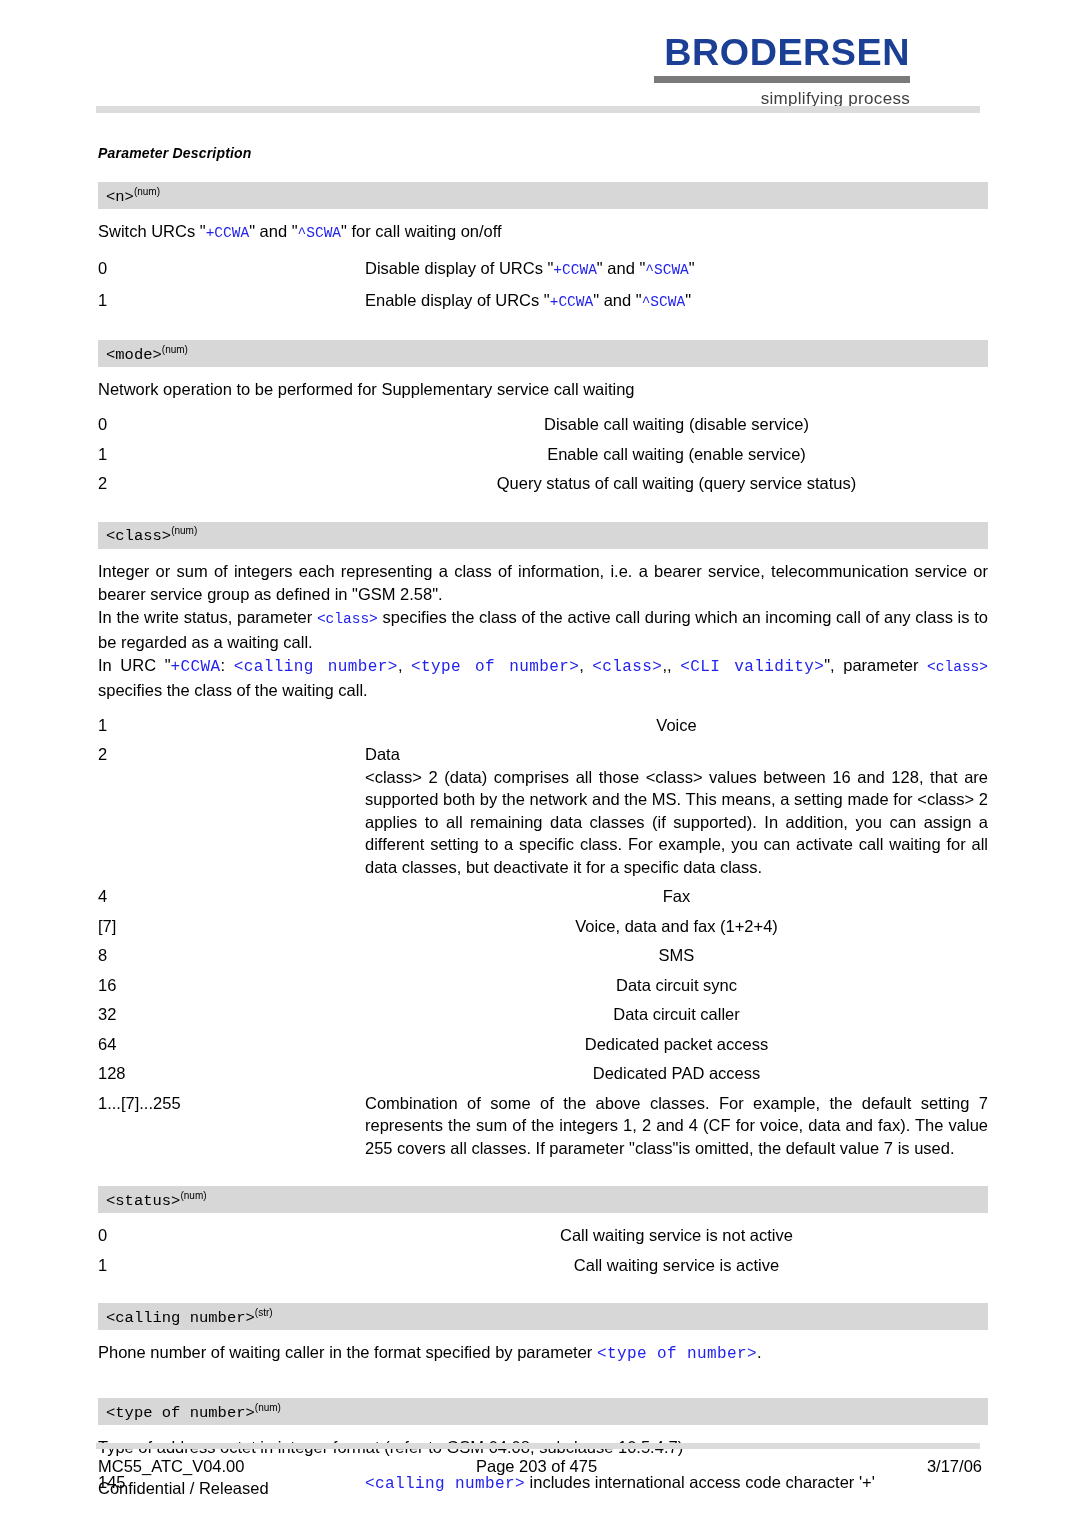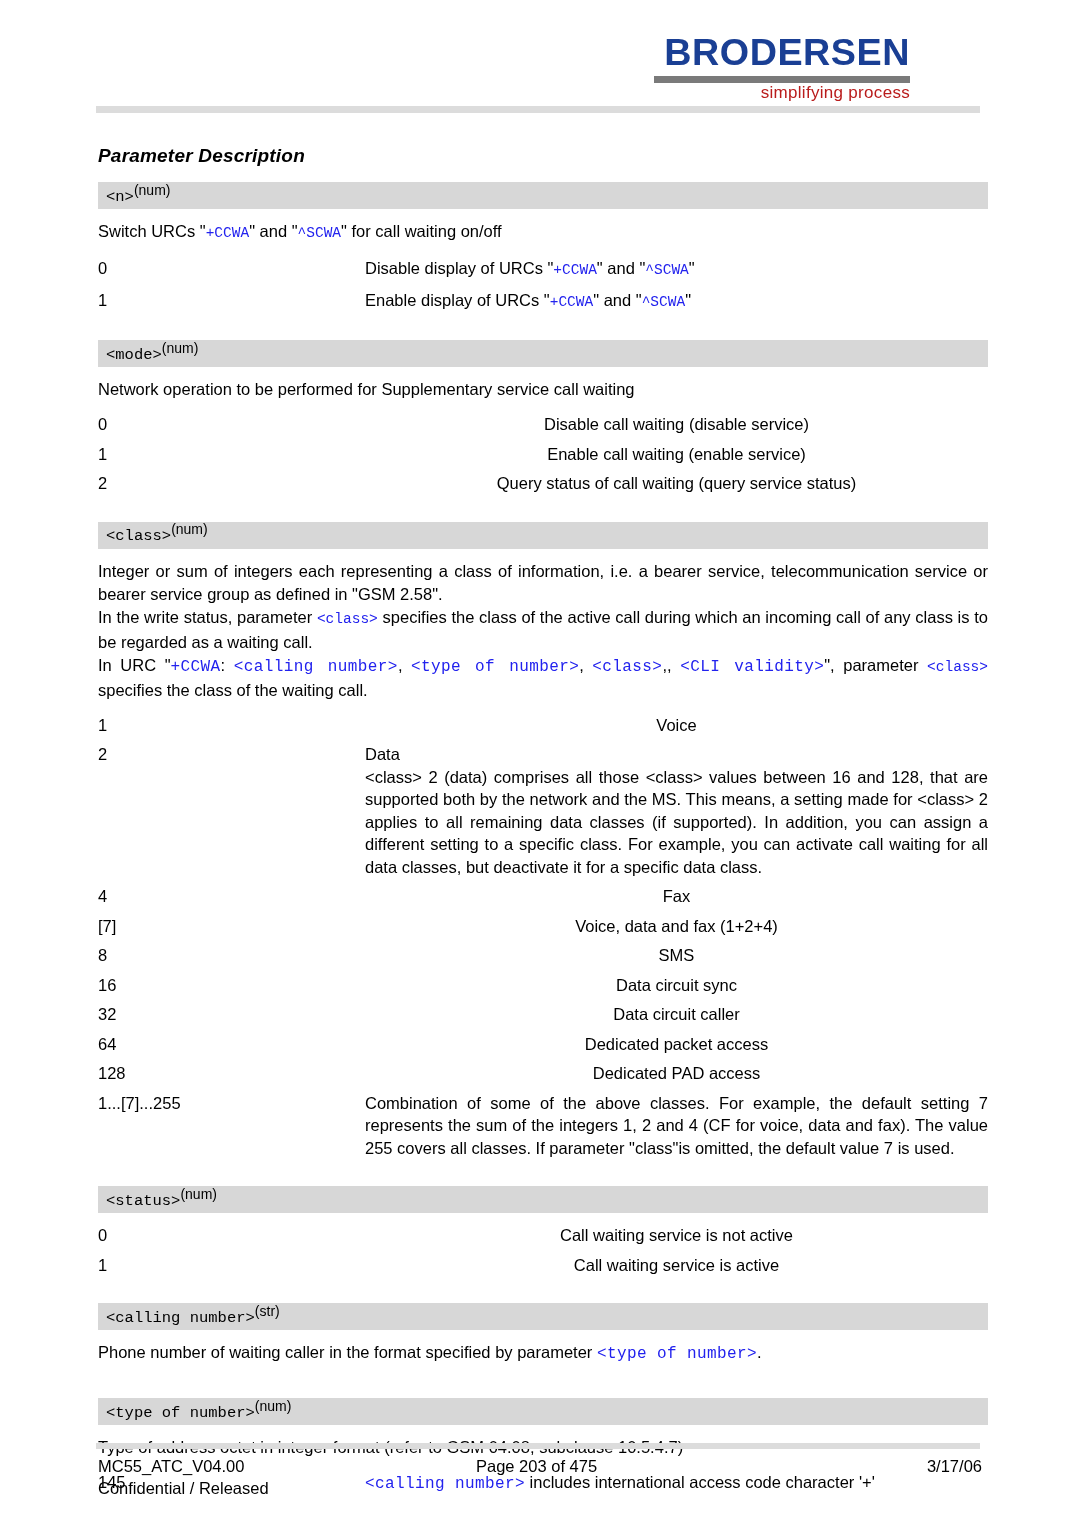--- a/index.html
+++ b/index.html
@@ -42,41 +42,42 @@
     transform-origin: right center;
     white-space: nowrap;
   }
   .logo-bar {
     margin-top: 5px;
     margin-left: 6px;
     height: 7px;
     background: #7a7a7a;
   }
   .logo-tag {
+    margin-top: 6px;
     font-size: 17px;
-    color: #b91c1c;
+    color: #404040;
     letter-spacing: 0.3px;
     white-space: nowrap;
   }
 
   .header-rule {
     position: absolute;
     left: 96px;
     top: 106px;
     width: 884px;
     height: 7px;
     background: #dcdcdc;
   }
 
   
   .section-heading {
     position: absolute;
     left: 98px;
     top: 145px;
-    font-size: 19px;
+    font-size: 14px;
     font-weight: bold;
     font-style: italic;
     letter-spacing: 0.2px;
   }
 
   
   .content {
     position: absolute;
     left: 98px;
     top: 182px;
@@ -95,21 +96,21 @@
     position: absolute;
     left: 8px;
     bottom: 3px;
     font-family: "Liberation Mono", monospace;
     font-size: 15.5px;
     letter-spacing: 0px;
     white-space: nowrap;
   }
   .param-bar .psup {
     font-family: "Liberation Sans", sans-serif;
-    font-size: 14px;
+    font-size: 10px;
     vertical-align: super;
     letter-spacing: 0;
   }
 
   
   .intro {
     font-size: 16.5px;
     line-height: 23px;
     margin: 0 0 12px 0;
     text-align: left;

